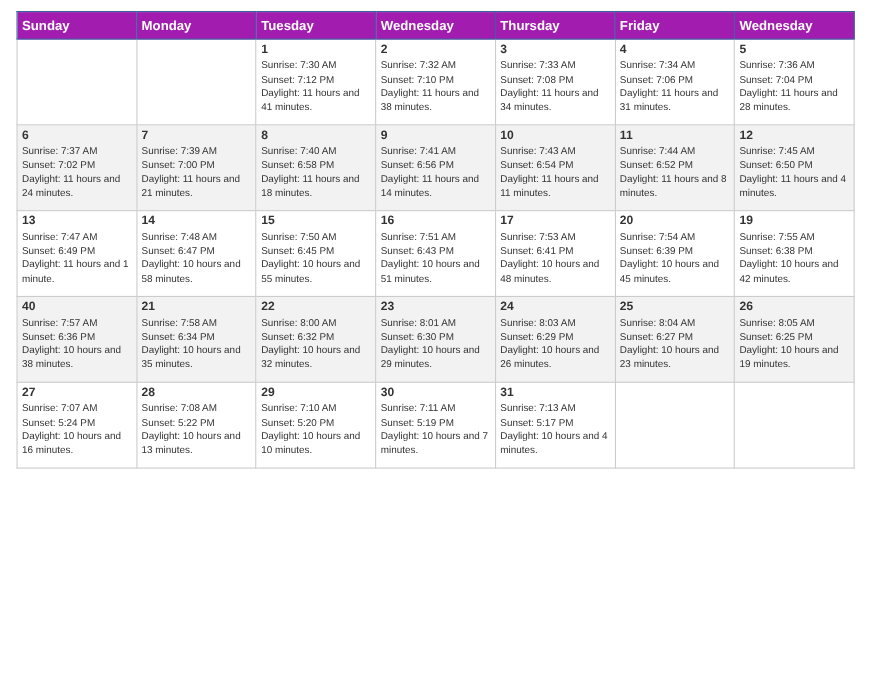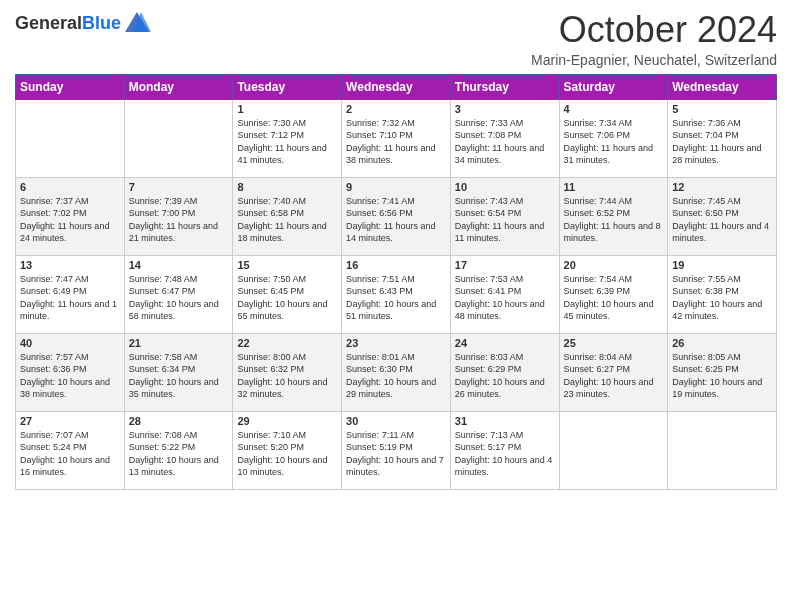--- a/index.html
+++ b/index.html
@@ -92,50 +92,31 @@
       color: #333;
     }
     .empty-cell {
       background: #fff !important;
     }
   </style>
 </head>
 <body>
 
 <div class="page">
-  <div class="header">
-    <div class="logo">
-      <div>
-        <div style="display:flex;align-items:center;">
-          <div class="logo-text">
-            <span class="logo-general">General</span><span class="logo-blue">Blue</span>
-          </div>
-          <svg class="logo-icon" viewBox="0 0 28 28">
-            <polygon points="14,2 26,22 2,22" fill="#4472c4"></polygon>
-            <polygon points="18,2 28,22 10,22" fill="#1a73e8" opacity="0.7"></polygon>
-          </svg>
-        </div>
-      </div>
-    </div>
-    <div class="title-block">
-      <div class="month-title">October 2024</div>
-      <div class="location">Marin-Epagnier, Neuchatel, Switzerland</div>
-    </div>
-  </div>
 
   <table class="calendar">
     <thead>
       <tr>
 
       <th>Sunday</th>
           <th>Monday</th>
           <th>Tuesday</th>
           <th>Wednesday</th>
           <th>Thursday</th>
-          <th>Saturday</th>
+          <th>Friday</th>
           <th>Wednesday</th>
         </tr>
     </thead>
     <tbody id="calendar-body">
     <tr>
           <td class="empty-cell"></td>
           <td class="empty-cell"></td>
           <td>
             <span class="day-num">1</span>
             <div class="cell-content">Sunrise: 7:30 AM<br>Sunset: 7:12 PM<br>Daylight: 11 hours and 41 minutes.</div>

